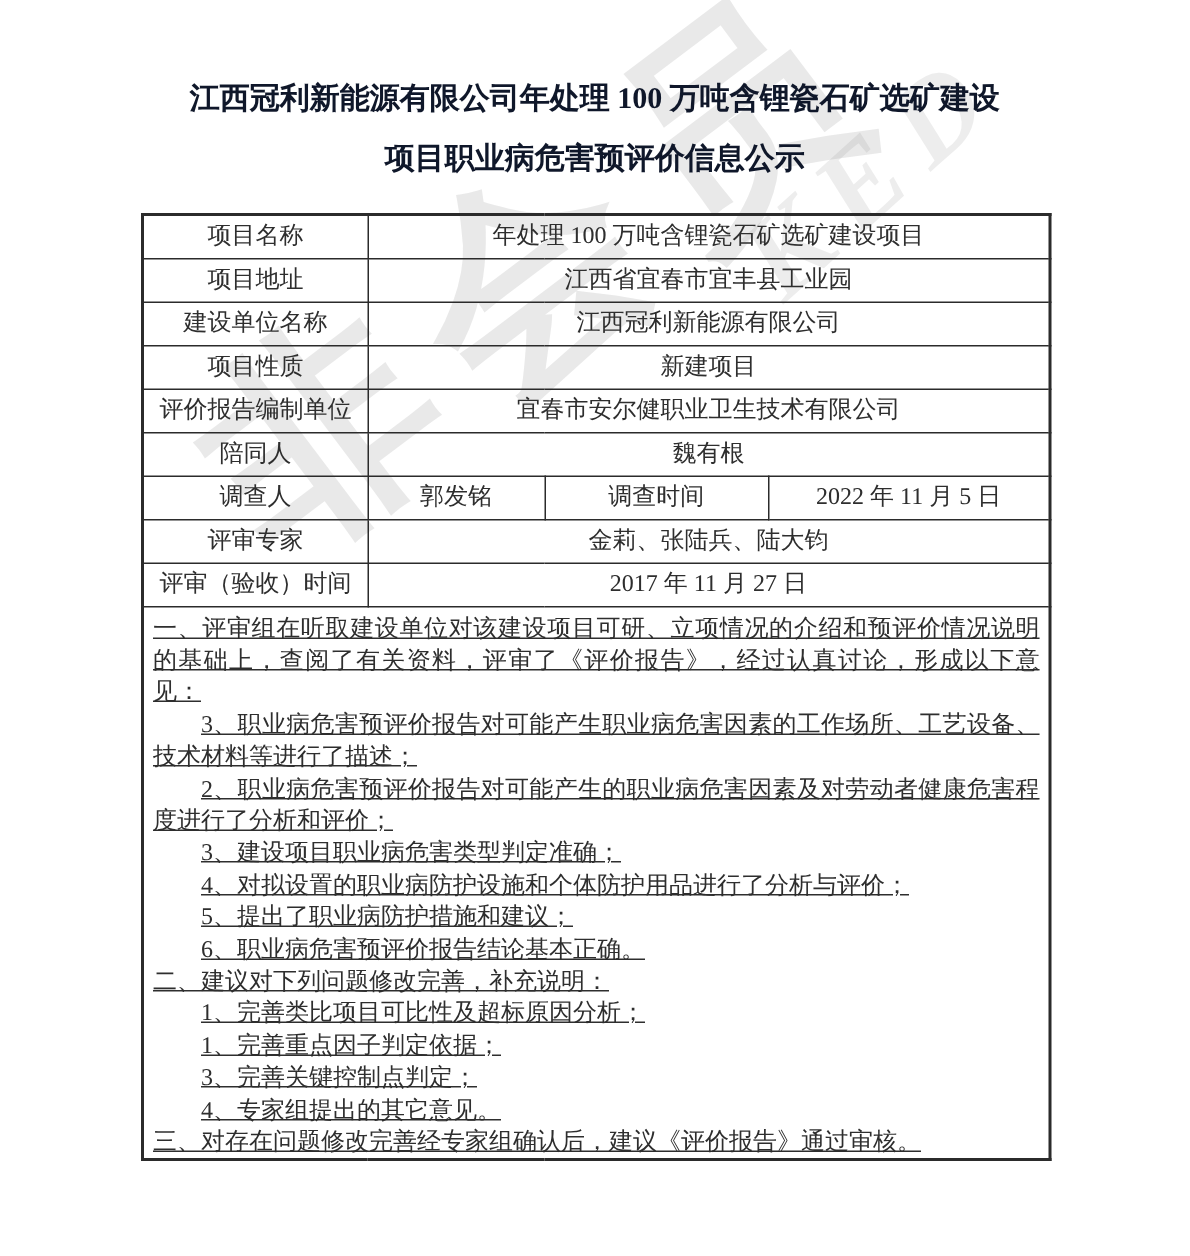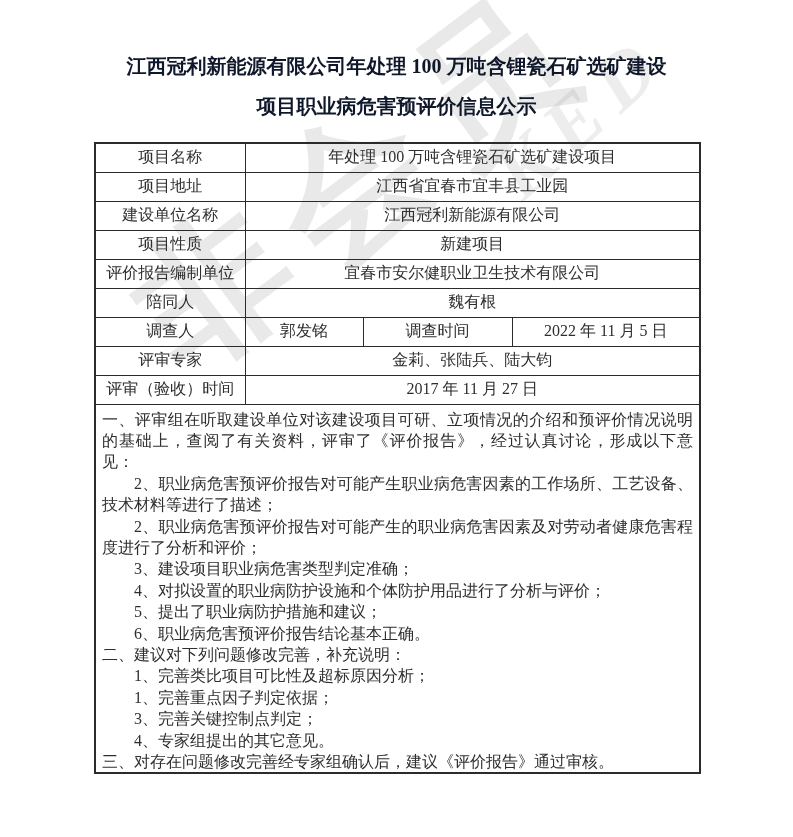--- a/index.html
+++ b/index.html
@@ -74,20 +74,21 @@
     height: 362px;
     vertical-align: top;
     text-align: left;
     padding: 4px 6px 0 6px;
   }
   .para {
     font-size: 16px;
     line-height: 21.4px;
     text-align: justify;
     color: #2e2e2e;
+    text-decoration: underline;
   }
   .para.indent { text-indent: 2em; }
 </style>
 </head>
 <body>
 
 <div class="page">
 
   <div class="watermark wm-cjk">非会员</div>
   <div class="watermark wm-latin">KED</div>
@@ -139,21 +140,21 @@
         <td>评审专家</td>
         <td colspan="3">金莉、张陆兵、陆大钧</td>
       </tr>
       <tr>
         <td>评审（验收）时间</td>
         <td colspan="3">2017 年 11 月 27 日</td>
       </tr>
       <tr>
         <td colspan="4" class="opinion-cell">
           <p class="para">一、评审组在听取建设单位对该建设项目可研、立项情况的介绍和预评价情况说明的基础上，查阅了有关资料，评审了《评价报告》，经过认真讨论，形成以下意见：</p>
-          <p class="para indent">2、职业病危害预评价报告对可能产生职业病危害因素的工作场所、工艺设备、技术材料等进行了描述；</p>
+          <p class="para indent">3、职业病危害预评价报告对可能产生职业病危害因素的工作场所、工艺设备、技术材料等进行了描述；</p>
           <p class="para indent">2、职业病危害预评价报告对可能产生的职业病危害因素及对劳动者健康危害程度进行了分析和评价；</p>
           <p class="para indent">3、建设项目职业病危害类型判定准确；</p>
           <p class="para indent">4、对拟设置的职业病防护设施和个体防护用品进行了分析与评价；</p>
           <p class="para indent">5、提出了职业病防护措施和建议；</p>
           <p class="para indent">6、职业病危害预评价报告结论基本正确。</p>
           <p class="para">二、建议对下列问题修改完善，补充说明：</p>
           <p class="para indent">1、完善类比项目可比性及超标原因分析；</p>
           <p class="para indent">1、完善重点因子判定依据；</p>
           <p class="para indent">3、完善关键控制点判定；</p>
           <p class="para indent">4、专家组提出的其它意见。</p>

